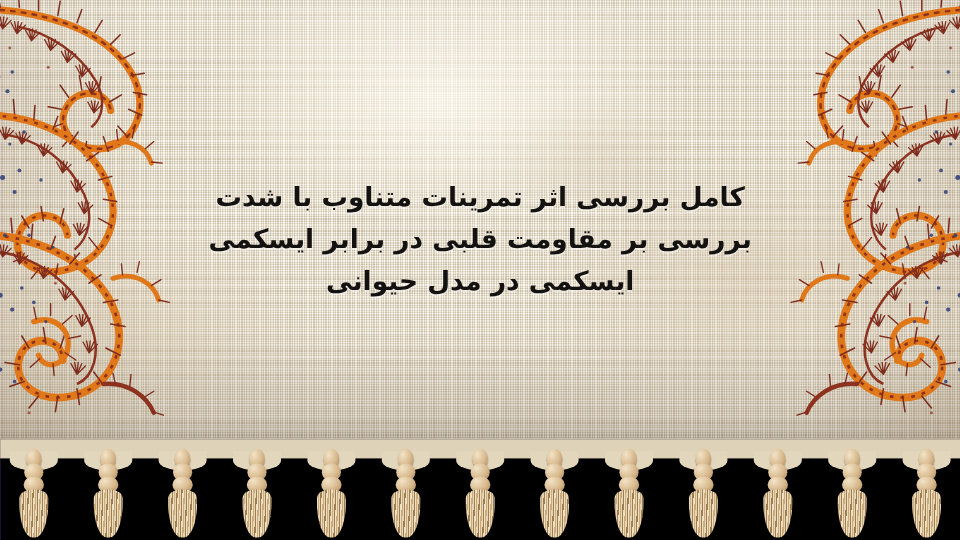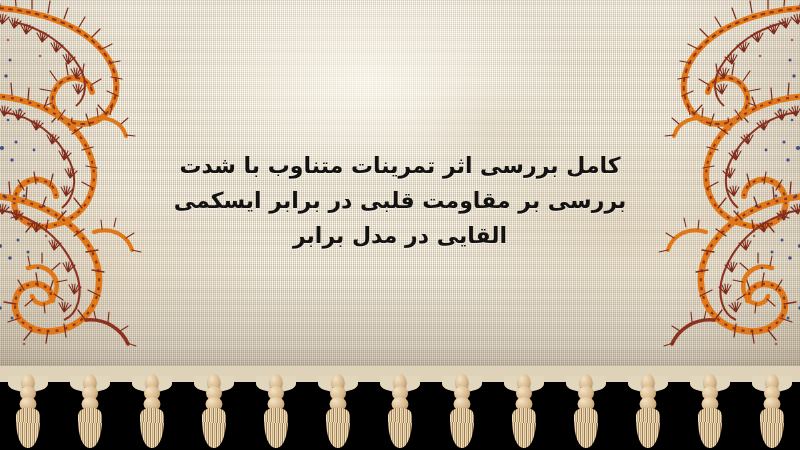--- a/index.html
+++ b/index.html
@@ -450,16 +450,16 @@
           <div class="knot k2"></div>
           <div class="knot k3"></div>
           <div class="skirt"></div>
         </div>
       </div>
   </div>
 
   <div id="title-block">
     <span class="title-line">کامل بررسی اثر تمرینات متناوب با شدت</span>
     <span class="title-line">بررسی بر مقاومت قلبی در برابر ایسکمی</span>
-    <span class="title-line">القایی در مدل برابر</span>
+    <span class="title-line">ایسکمی در مدل حیوانی</span>
   </div>
 
 </div>
 
 </body></html>

